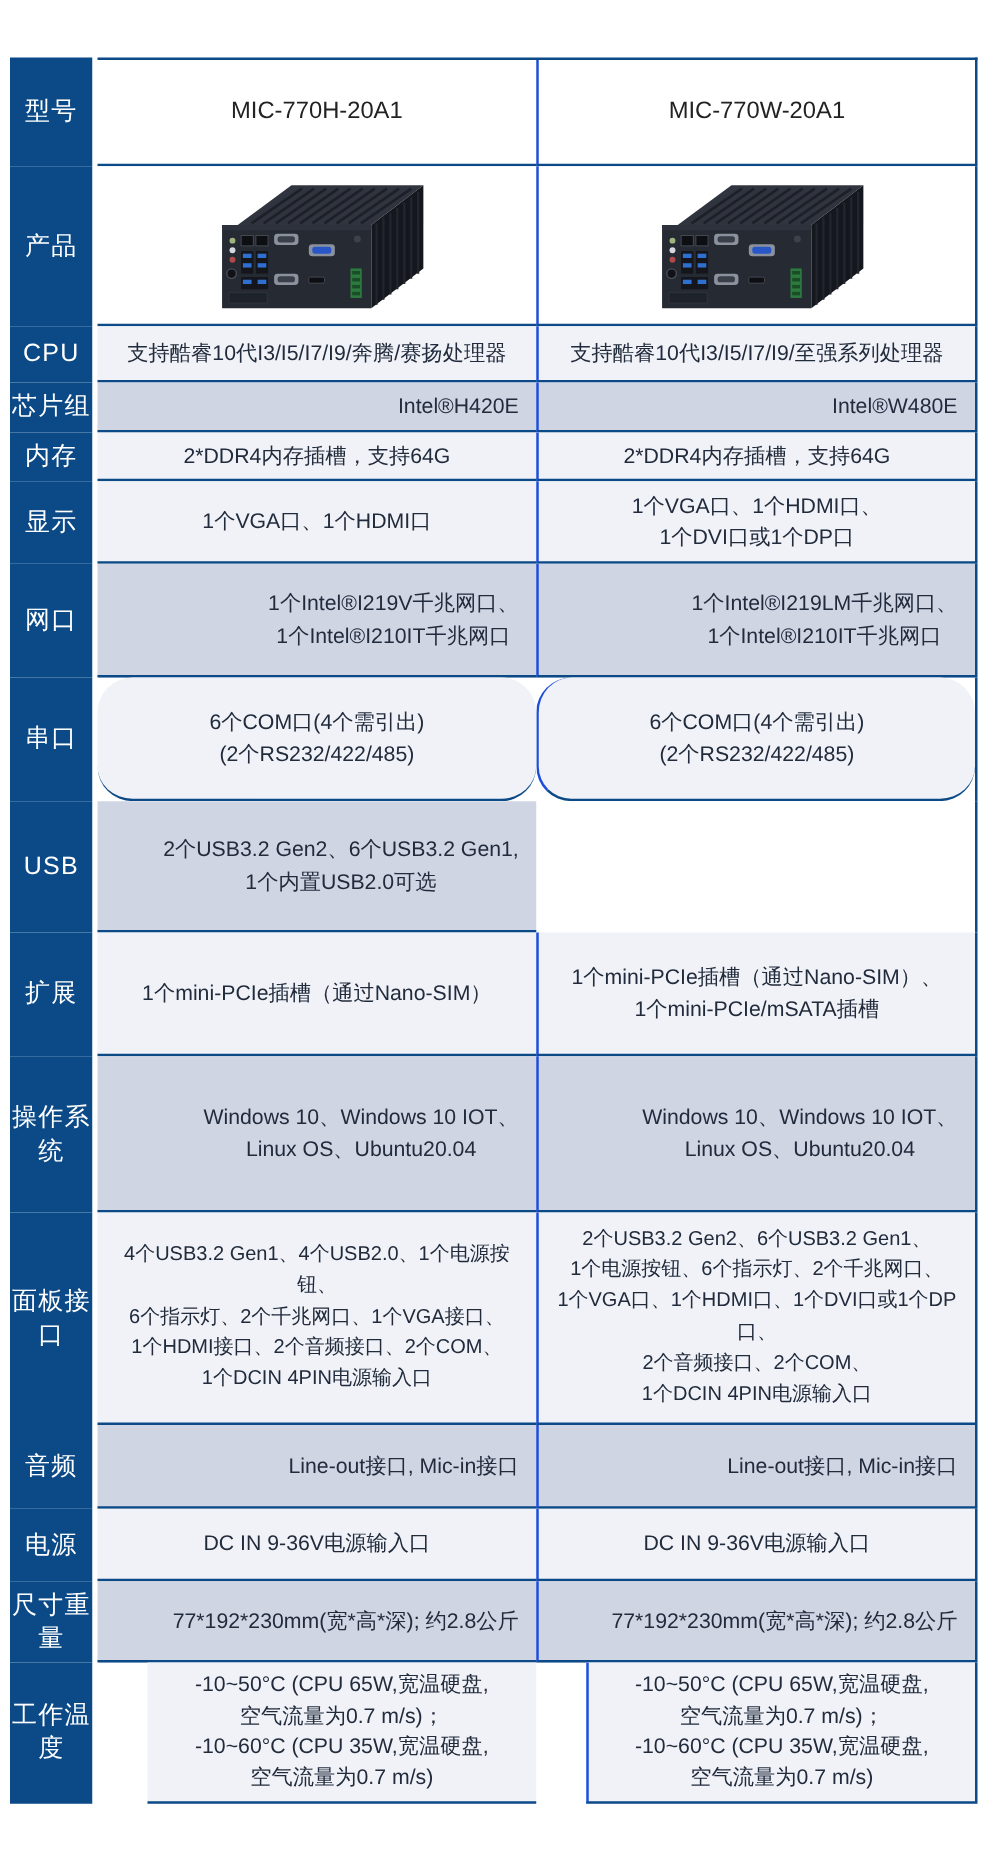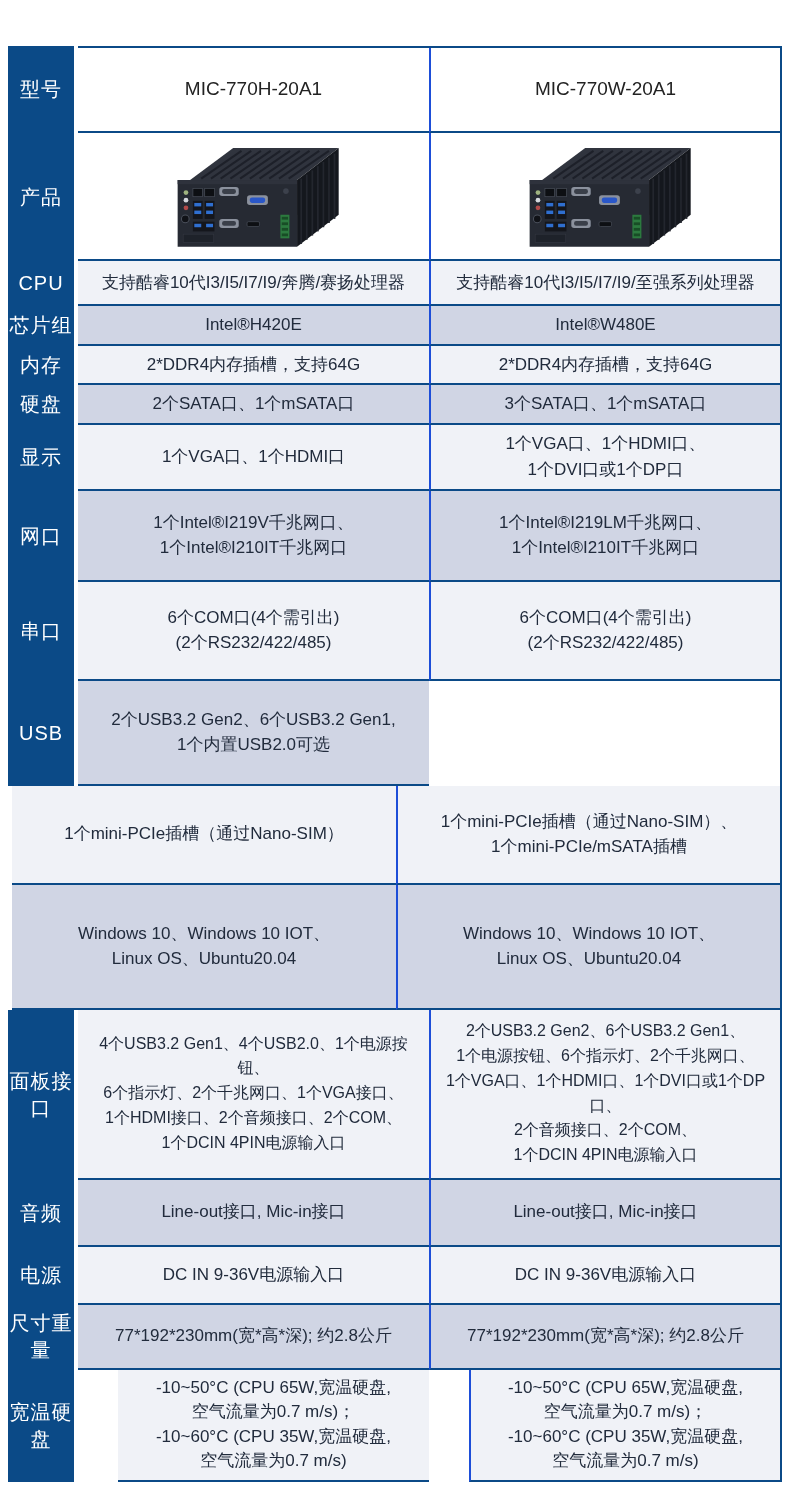--- a/index.html
+++ b/index.html
@@ -27,31 +27,31 @@
     display:flex;align-items:center;justify-content:center;
     text-align:center;padding:6px 14px;
     font-size:17px;line-height:1.5;
     border-bottom:2px solid #0b4a87;
     background:#ffffff;
   }
   .cell + .cell{border-left:2px solid #1d4ed8;}
   .cell span{white-space:pre-line;}
   .bg-white .cell{background:#ffffff;}
   .bg-light .cell{background:#f0f2f7;}
-  .bg-gray .cell{background:#d0d5e4;}
+  .bg-gray .cell{background:#d0d5e4;justify-content:flex-end;}
   
   .r-model   .cell{min-height:85px;font-size:19px;color:#222;}
   .r-product .cell{min-height:127px;padding:4px;}
   .r-cpu     .cell{min-height:45px;}
   .r-chipset .cell{min-height:36px;}
   .r-memory  .cell{min-height:30px;}
   .r-storage .cell{min-height:35px;}
   .r-display .cell{min-height:66px;}
   .r-lan     .cell{min-height:91px;}
-  .r-serial  .cell{min-height:99px;}
+  .r-serial  .cell{min-height:99px;border-radius:28px;}
   .r-usb     .cell{min-height:105px;}
   .r-expansion .cell{min-height:99px;}
   .r-os      .cell{min-height:125px;}
   .r-panel   .cell{min-height:170px;font-size:16px;line-height:1.55;}
   .r-audio   .cell{min-height:67px;}
   .r-power   .cell{min-height:58px;}
   .r-size    .cell{min-height:65px;}
   .r-temp    .cell{min-height:106px;line-height:1.45;margin-left:40px;}
   .product-img{width:218px;height:118px;display:block;}
   .hidden-defs{position:absolute;width:0;height:0;overflow:hidden;}
@@ -197,32 +197,20 @@
       <div class="cells">
         <div class="cell">
             <span>2*DDR4内存插槽，支持64G</span>
           </div>
         <div class="cell">
             <span>2*DDR4内存插槽，支持64G</span>
           </div>
       </div>
     </div>
 
-    <div class="row r-storage bg-gray">
-      <div class="label">硬盘</div>
-      <div class="gap"></div>
-      <div class="cells">
-        <div class="cell">
-            <span>2个SATA口、1个mSATA口</span>
-          </div>
-        <div class="cell">
-            <span>3个SATA口、1个mSATA口</span>
-          </div>
-      </div>
-    </div>
 
     <div class="row r-display bg-light">
       <div class="label">显示</div>
       <div class="gap"></div>
       <div class="cells">
         <div class="cell">
             <span>1个VGA口、1个HDMI口</span>
           </div>
         <div class="cell">
             <span>1个VGA口、1个HDMI口、
@@ -266,33 +254,35 @@
       <div class="gap"></div>
       <div class="cells">
         <div class="cell">
             <span>2个USB3.2 Gen2、6个USB3.2 Gen1,
 1个内置USB2.0可选</span>
           </div>
       </div>
     </div>
 
     <div class="row r-expansion bg-light">
+      <div class="label">扩展</div>
       <div class="gap"></div>
       <div class="cells">
         <div class="cell">
             <span>1个mini-PCIe插槽（通过Nano-SIM）</span>
           </div>
         <div class="cell">
             <span>1个mini-PCIe插槽（通过Nano-SIM）、
 1个mini-PCIe/mSATA插槽</span>
           </div>
       </div>
     </div>
 
     <div class="row r-os bg-gray">
+      <div class="label">操作系统</div>
       <div class="gap"></div>
       <div class="cells">
         <div class="cell">
             <span>Windows 10、Windows 10 IOT、
 Linux OS、Ubuntu20.04</span>
           </div>
         <div class="cell">
             <span>Windows 10、Windows 10 IOT、
 Linux OS、Ubuntu20.04</span>
           </div>
@@ -352,21 +342,21 @@
         <div class="cell">
             <span>77*192*230mm(宽*高*深); 约2.8公斤</span>
           </div>
         <div class="cell">
             <span>77*192*230mm(宽*高*深); 约2.8公斤</span>
           </div>
       </div>
     </div>
 
     <div class="row r-temp bg-light">
-      <div class="label">宽温硬盘</div>
+      <div class="label">工作温度</div>
       <div class="gap"></div>
       <div class="cells">
         <div class="cell">
             <span>-10~50°C (CPU 65W,宽温硬盘,
 空气流量为0.7 m/s)；
 -10~60°C (CPU 35W,宽温硬盘,
 空气流量为0.7 m/s)</span>
           </div>
         <div class="cell">
             <span>-10~50°C (CPU 65W,宽温硬盘,

